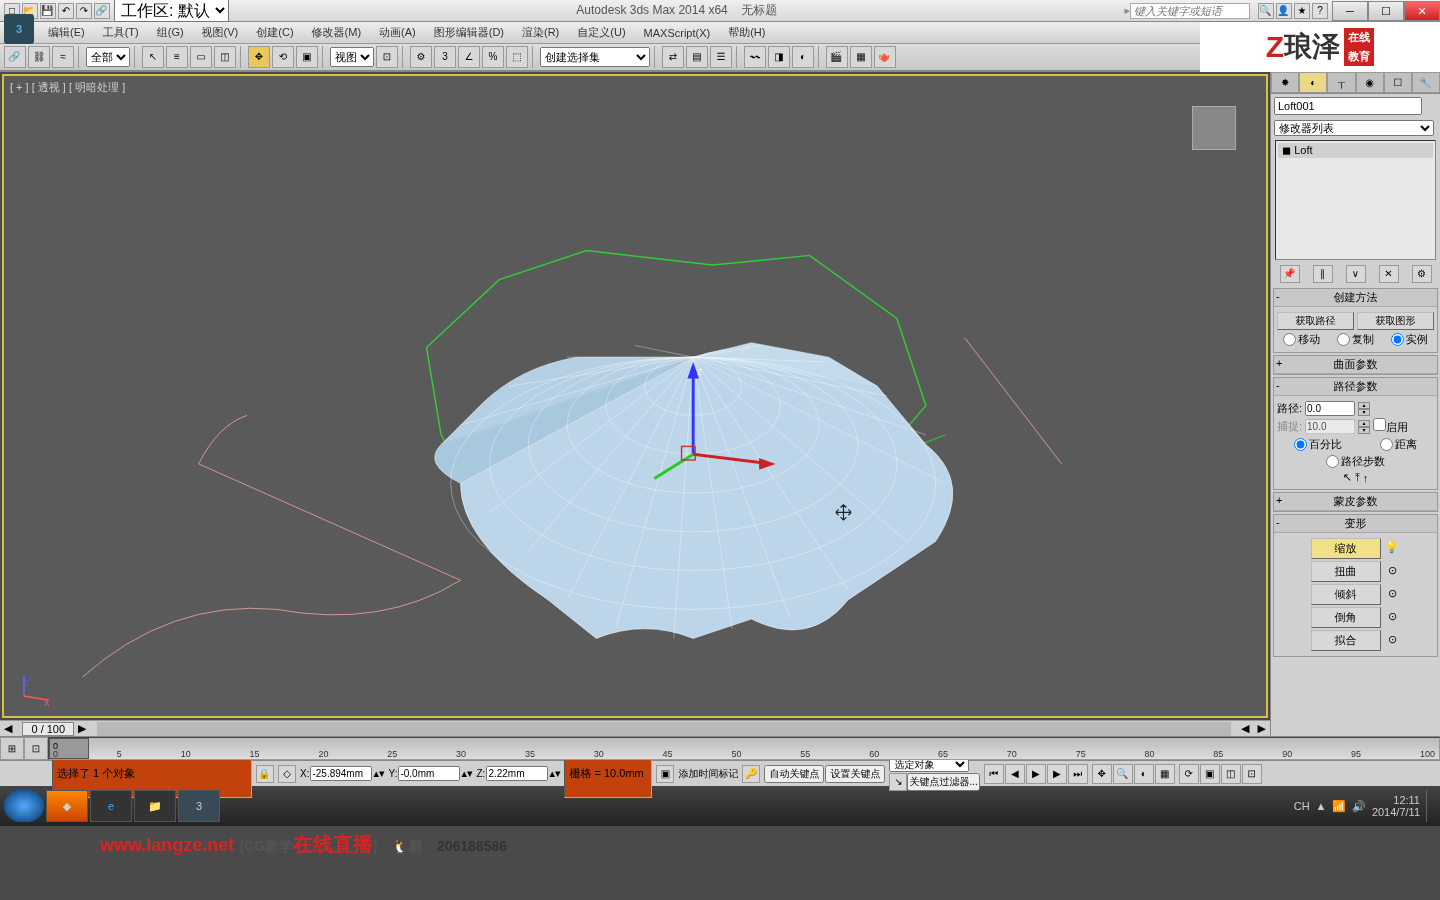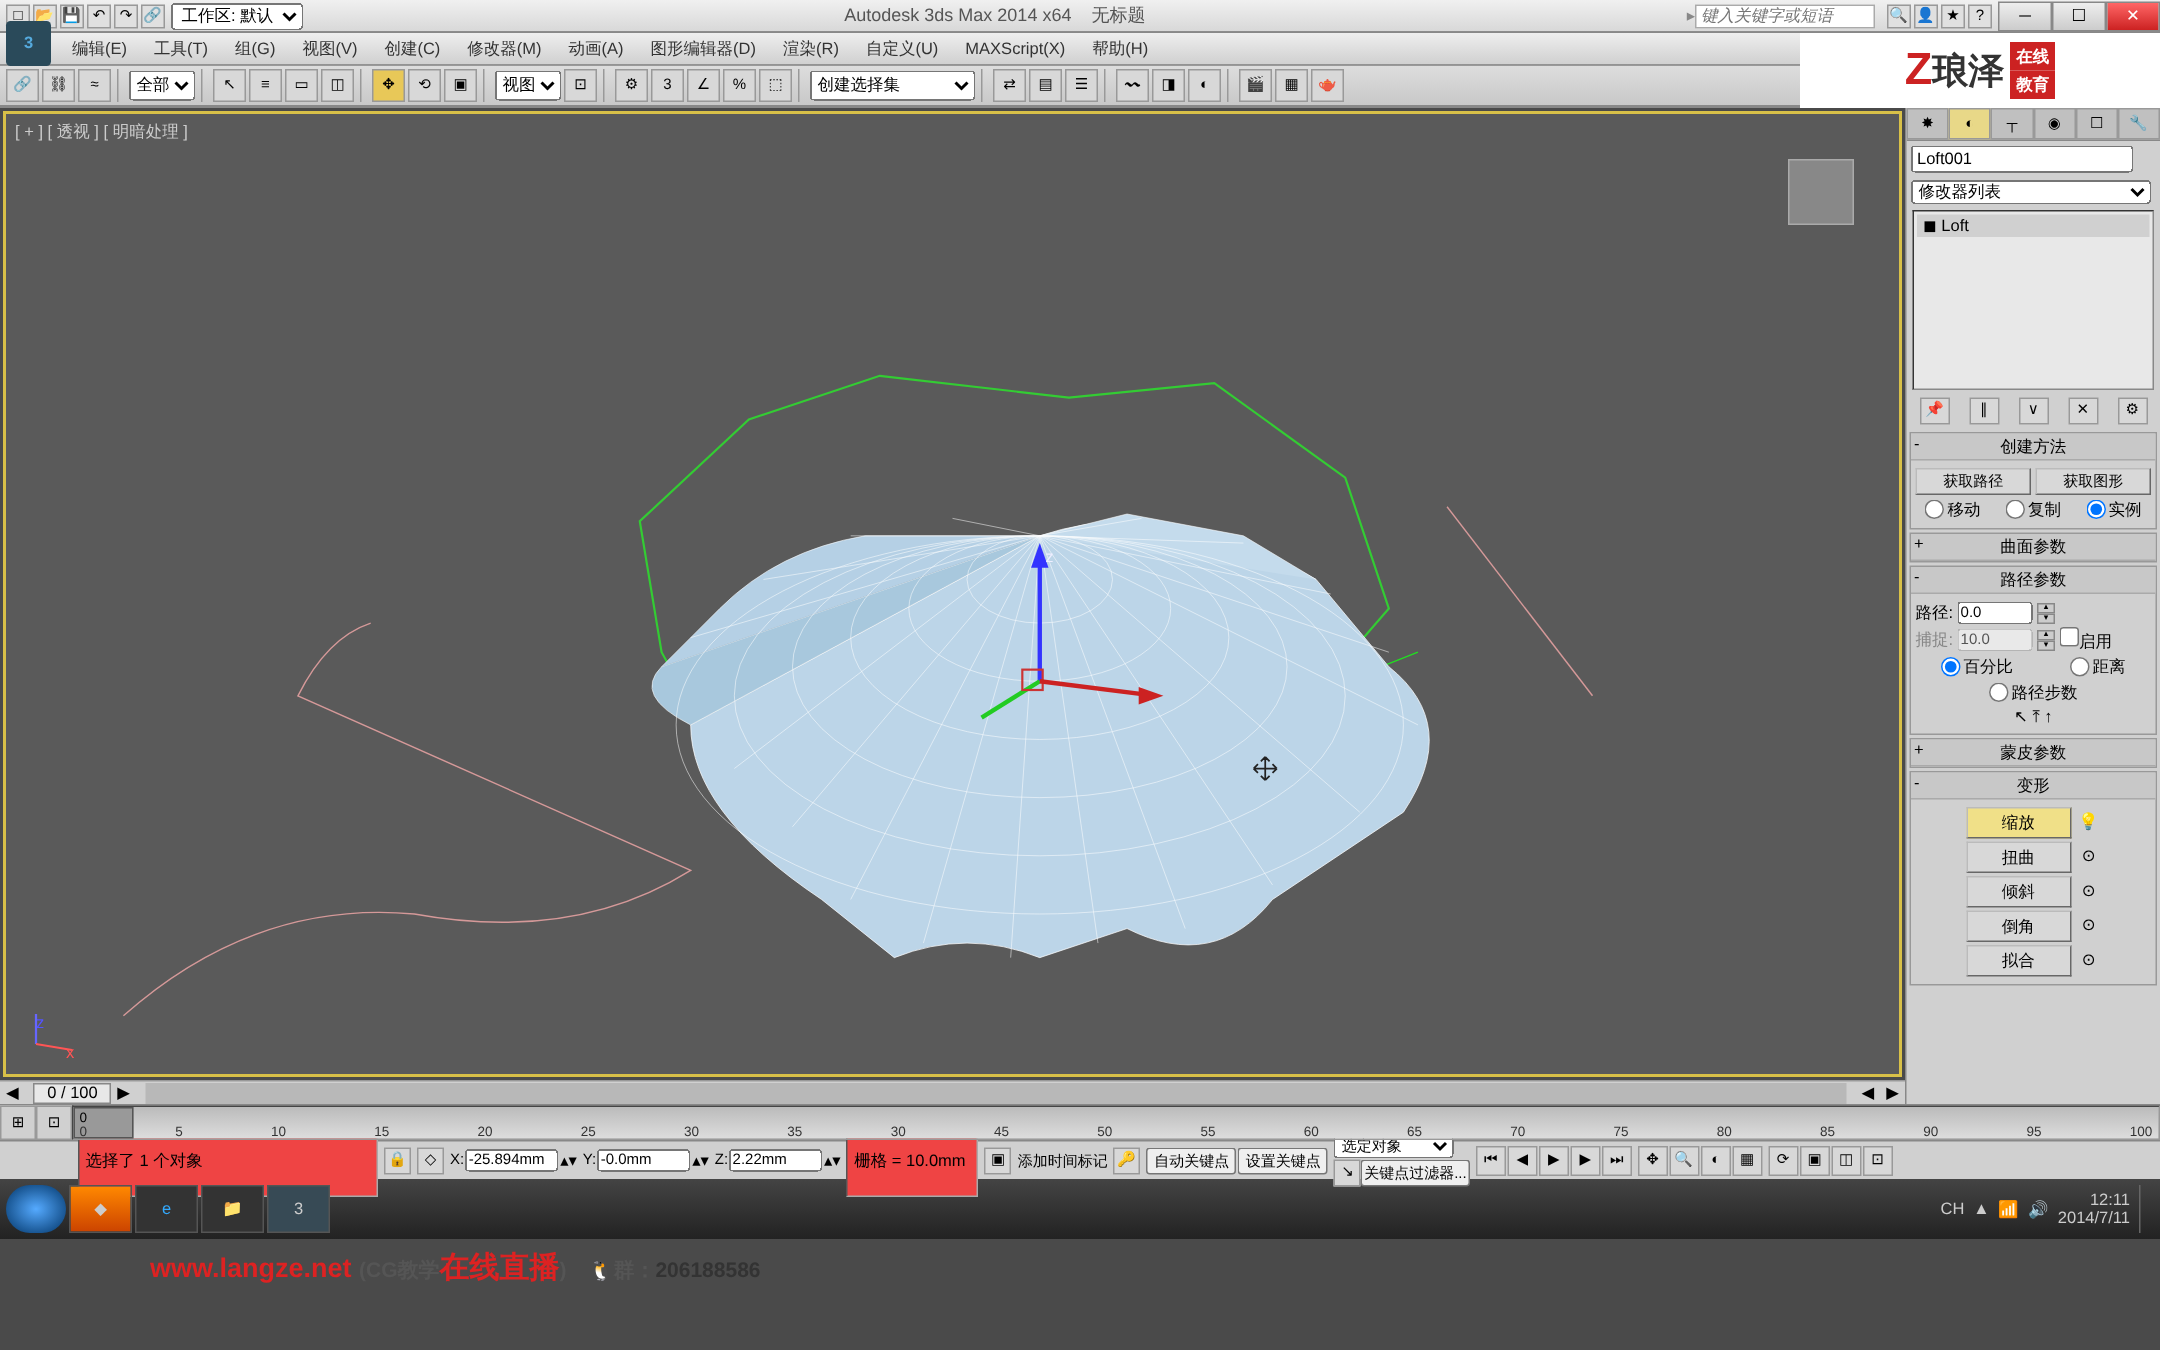--- a/index.html
+++ b/index.html
@@ -1,34 +1,34 @@
 <!DOCTYPE html>
 <html><head>
 <meta charset="utf-8">
 <style>
 * { margin: 0; padding: 0; box-sizing: border-box; font-family: "Microsoft YaHei", Arial, sans-serif; }
 body { width: 1440px; height: 900px; overflow: hidden; background: #4a4a4a; font-size: 11px; user-select: none; }
 .titlebar { height: 22px; background: linear-gradient(#f0f0f0,#d8d8d8); display: flex; align-items: center; border-bottom: 1px solid #888; }
 .titlebar .tb-icons { display: flex; gap: 2px; padding: 0 4px; }
 .titlebar .tb-icons span { width: 16px; height: 16px; background: #e0e0e0; border: 1px solid #999; font-size: 10px; text-align: center; line-height: 14px; }
-.titlebar .tb-select { font-size: 11px; padding: 1px 2px; }
+.titlebar .tb-select { font-size: 16px; padding: 1px 2px; text-align: right; }
 .titlebar .tb-center { flex: 1; text-align: center; color: #555; font-size: 12px; }
 .titlebar .tb-search { font-size: 11px; font-style: italic; color: #999; width: 120px; border: 1px solid #aaa; padding: 1px 3px; background: #fff; margin-right: 4px; }
 .titlebar .winbtns { display: flex; }
 .titlebar .winbtns span { width: 36px; height: 20px; background: linear-gradient(#eee,#ccc); border: 1px solid #888; text-align: center; line-height: 18px; }
 .titlebar .winbtns .close { background: linear-gradient(#f66,#c22); color: #fff; }
 .menubar { height: 22px; background: linear-gradient(#eee,#d0d0d0); display: flex; align-items: center; padding: 0 30px 0 40px; gap: 2px; border-bottom: 1px solid #999; position: relative; }
 .menubar .app-icon { position: absolute; left: 4px; width: 30px; height: 30px; background: #2a4a5a; border-radius: 3px; top: -8px; color:#5ad; text-align:center; line-height:30px; font-weight:bold; }
 .menubar span { padding: 3px 8px; color: #333; }
 .toolbar { height: 28px; background: linear-gradient(#ddd,#c8c8c8); display: flex; align-items: center; padding: 0 4px; gap: 2px; border-bottom: 2px solid #888; }
 .toolbar .tbtn { width: 22px; height: 22px; background: #d8d8d8; border: 1px solid #999; font-size: 10px; text-align: center; line-height: 20px; }
 .toolbar select { font-size: 11px; height: 20px; }
 .toolbar .sep { width: 4px; height: 22px; border-left: 1px solid #999; margin: 0 2px; }
 .logo-overlay { position: absolute; right: 0; top: 22px; width: 240px; height: 50px; background: #fff; z-index: 50; display:flex; align-items:center; justify-content:center; font-size:14px; color:#c22; font-weight:bold; }
-.logo-overlay .cn { color:#333; font-size:24px; }
+.logo-overlay .cn { color:#333; font-size:28px; }
 .logo-overlay .box { background:#c22; color:#fff; padding:2px 4px; margin-left:4px; font-size:11px; }
 .main { display: flex; height: 664px; }
 .viewport-wrap { flex: 1; display: flex; flex-direction: column; }
 .viewport { flex: 1; background: #5a5a5a; position: relative; border: 2px solid #d8c048; margin: 2px; }
 .vp-label { position: absolute; top: 4px; left: 6px; color: #ccc; font-size: 11px; }
 .vp-axis { position: absolute; bottom: 20px; left: 20px; font-family: monospace; }
 .vp-axis .z { color: #55f; position:absolute; top:-20px; }
 .vp-axis .x { color: #f55; position:absolute; left:20px; }
 .vp-cube { position: absolute; right: 30px; top: 30px; width: 44px; height: 44px; background: #888; border: 1px solid #aaa; }
 .vp-scroll { height: 16px; background: #d0d0d0; display: flex; align-items: center; border-top: 1px solid #999; }
@@ -59,21 +59,21 @@
 .deform-row button { flex: 0 0 70px; font-size: 11px; padding: 2px; background: #d8d8d8; border: 1px outset #bbb; }
 .deform-row button.active { background: #f0e088; }
 .deform-row .bulb { width: 16px; height: 16px; text-align: center; }
 .timeline { height: 24px; background: #c8c8c8; display: flex; border-top: 1px solid #888; }
 .tl-icons { width: 48px; display:flex; }
 .tl-icons span { width:24px; border:1px solid #999; background:#d0d0d0; text-align:center; font-size:10px; line-height:22px; }
 .tl-slider { flex: 1; background: linear-gradient(#bbb,#ddd); position: relative; border: 1px inset #999; }
 .tl-marker { position: absolute; left: 0; top: 0; width: 40px; height: 100%; background: #999; border: 1px solid #555; }
 .tl-ticks { display: flex; justify-content: space-between; padding: 0 4px; font-size: 9px; color: #333; position:absolute; bottom:0; left:0; right:0; }
 .statusbar { height: 26px; background: #d0d0d0; display: flex; align-items: center; border-top: 1px solid #888; font-size: 11px; gap: 4px; padding: 0 4px; }
-.statusbar .box { border: 1px inset #aaa; padding: 16px 4px; background: #ef4444; }
+.statusbar .box { border: 1px inset #aaa; padding: 16px 4px; background: #c2410c; }
 .statusbar .coord { display: flex; align-items: center; gap: 1px; }
 .statusbar .coord label { font-size: 10px; }
 .statusbar .coord input { width: 62px; font-size: 10px; }
 .statusbar .btn { width: 18px; height: 18px; background: #d8d8d8; border: 1px solid #999; text-align:center; line-height:16px; font-size:10px; }
 .statusbar .playback { display: flex; gap: 1px; }
 .statusbar .playback span { width: 20px; height: 20px; background: #d8d8d8; border: 1px solid #999; text-align:center; line-height:18px; font-size:10px; }
 .watermark { position: absolute; left: 100px; bottom: 42px; font-size: 18px; color: #cc3333; font-weight: bold; z-index: 100; pointer-events:none; }
 .watermark .gray { color: #555; font-size: 14px; }
 .watermark .red { color: #d22; }
 .taskbar { height: 40px; background: linear-gradient(#444,#222); display: flex; align-items: center; padding: 0 4px; gap: 2px; }

